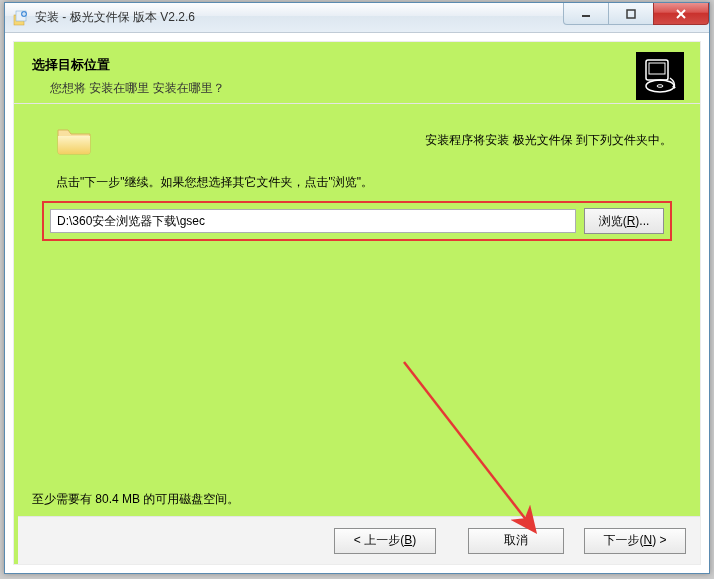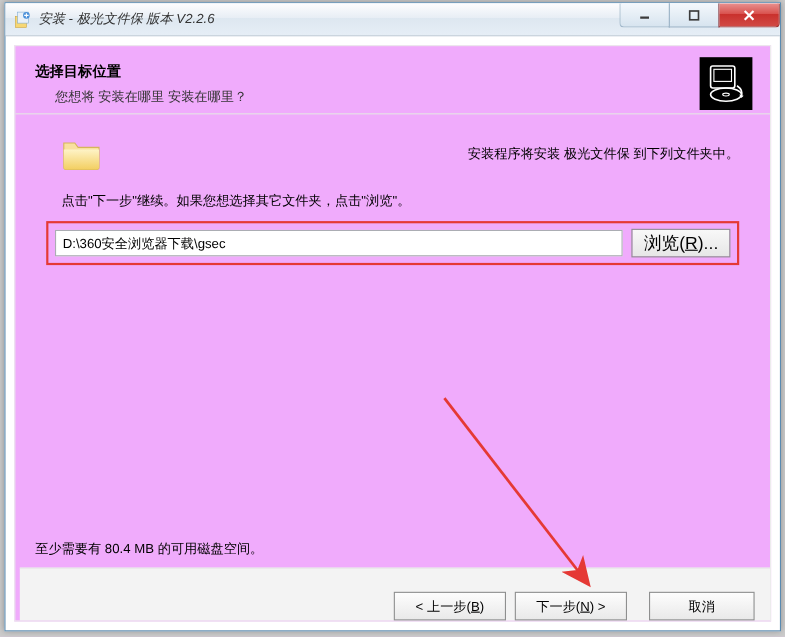--- a/index.html
+++ b/index.html
@@ -23,21 +23,20 @@
     border: 1px solid #5a8ab0;
     box-shadow: 0 0 6px rgba(0,0,0,0.3);
   }
   .titlebar {
     height: 30px;
     background: linear-gradient(to bottom, #fdfdfe, #e8eef5 45%, #dde7f0 46%, #e6eef6);
     border-bottom: 1px solid #c0cbd6;
     display: flex;
     align-items: center;
     position: relative;
-    font-style: italic;
   }
   .titlebar .app-icon {
     width: 16px;
     height: 16px;
     margin-left: 8px;
     position: relative;
   }
   .titlebar .app-icon svg { width:16px; height:16px; }
   .titlebar .title {
     margin-left: 6px;
@@ -71,21 +70,21 @@
     border-bottom-right-radius: 4px;
   }
   .win-btn.min { border-bottom-left-radius: 4px; }
   .win-btn svg { display:block; }
   .client {
     position: absolute;
     left: 8px;
     top: 38px;
     right: 8px;
     bottom: 8px;
-    background: #f0abfc;
+    background: #bef264;
     border: 1px solid #ececec;
   }
   .header-area {
     position: relative;
     padding: 14px 18px 10px 18px;
     border-bottom: 1px solid #e5e5e5;
     height: 62px;
   }
   .header-area .h1 {
     font-size: 13px;
@@ -146,44 +145,44 @@
     padding: 2px 6px;
     font-size: 12px;
     font-family: inherit;
   }
   .browse-btn {
     height: 26px;
     min-width: 80px;
     padding: 0 10px;
     background: linear-gradient(to bottom, #f8f8f8, #e6e6e6);
     border: 1px solid #8e8f8f;
-    font-size: 16px;
+    font-size: 12px;
     font-family: inherit;
     cursor: pointer;
   }
   .disk-note {
     position: absolute;
     left: 18px;
     bottom: 56px;
     font-size: 12px;
     color: #000;
   }
   .footer {
     position: absolute;
     left: 4px;
     right: 0;
     bottom: 0;
     height: 48px;
     border-top: 1px solid #e5e5e5;
     background: #f3f3f3;
     display: flex;
-    align-items: flex-end;
+    align-items: center;
     justify-content: flex-end;
     padding-right: 14px;
-    gap: 8px;
+    gap: 20px;
   }
   .nav-btn {
     height: 26px;
     min-width: 102px;
     padding: 0 10px;
     background: linear-gradient(to bottom, #fdfdfd, #e9e9e9);
     border: 1px solid #8e8f8f;
     font-size: 12px;
     font-family: inherit;
     cursor: pointer;
@@ -268,22 +267,22 @@
       <div class="path-row">
         <input class="path-input" type="text" value="D:\360安全浏览器下载\gsec" style="">
         <button class="browse-btn">浏览(<span class="underline">R</span>)...</button>
       </div>
     </div>
 
     <div class="disk-note">至少需要有 80.4 MB 的可用磁盘空间。</div>
 
     <div class="footer">
       <button class="nav-btn">&lt; 上一步(<span class="underline">B</span>)</button>
+      <button class="nav-btn" style="min-width:96px; margin-left:12px;">取消</button>
       <button class="nav-btn">下一步(<span class="underline">N</span>) &gt;</button>
-      <button class="nav-btn" style="min-width:96px; margin-left:12px;">取消</button>
     </div>
 
     <svg class="arrow-annot" style="left:380px; top:310px;" width="170" height="200">
       <defs>
         <marker id="ah" markerWidth="12" markerHeight="12" refX="9" refY="5" orient="auto">
           <path d="M0,0 L11,5 L0,10 L3,5 Z" fill="#e53935"></path>
         </marker>
       </defs>
       <line x1="10" y1="10" x2="140" y2="178" stroke="#e53935" stroke-width="2.5" marker-end="url(#ah)"></line>
     </svg>

